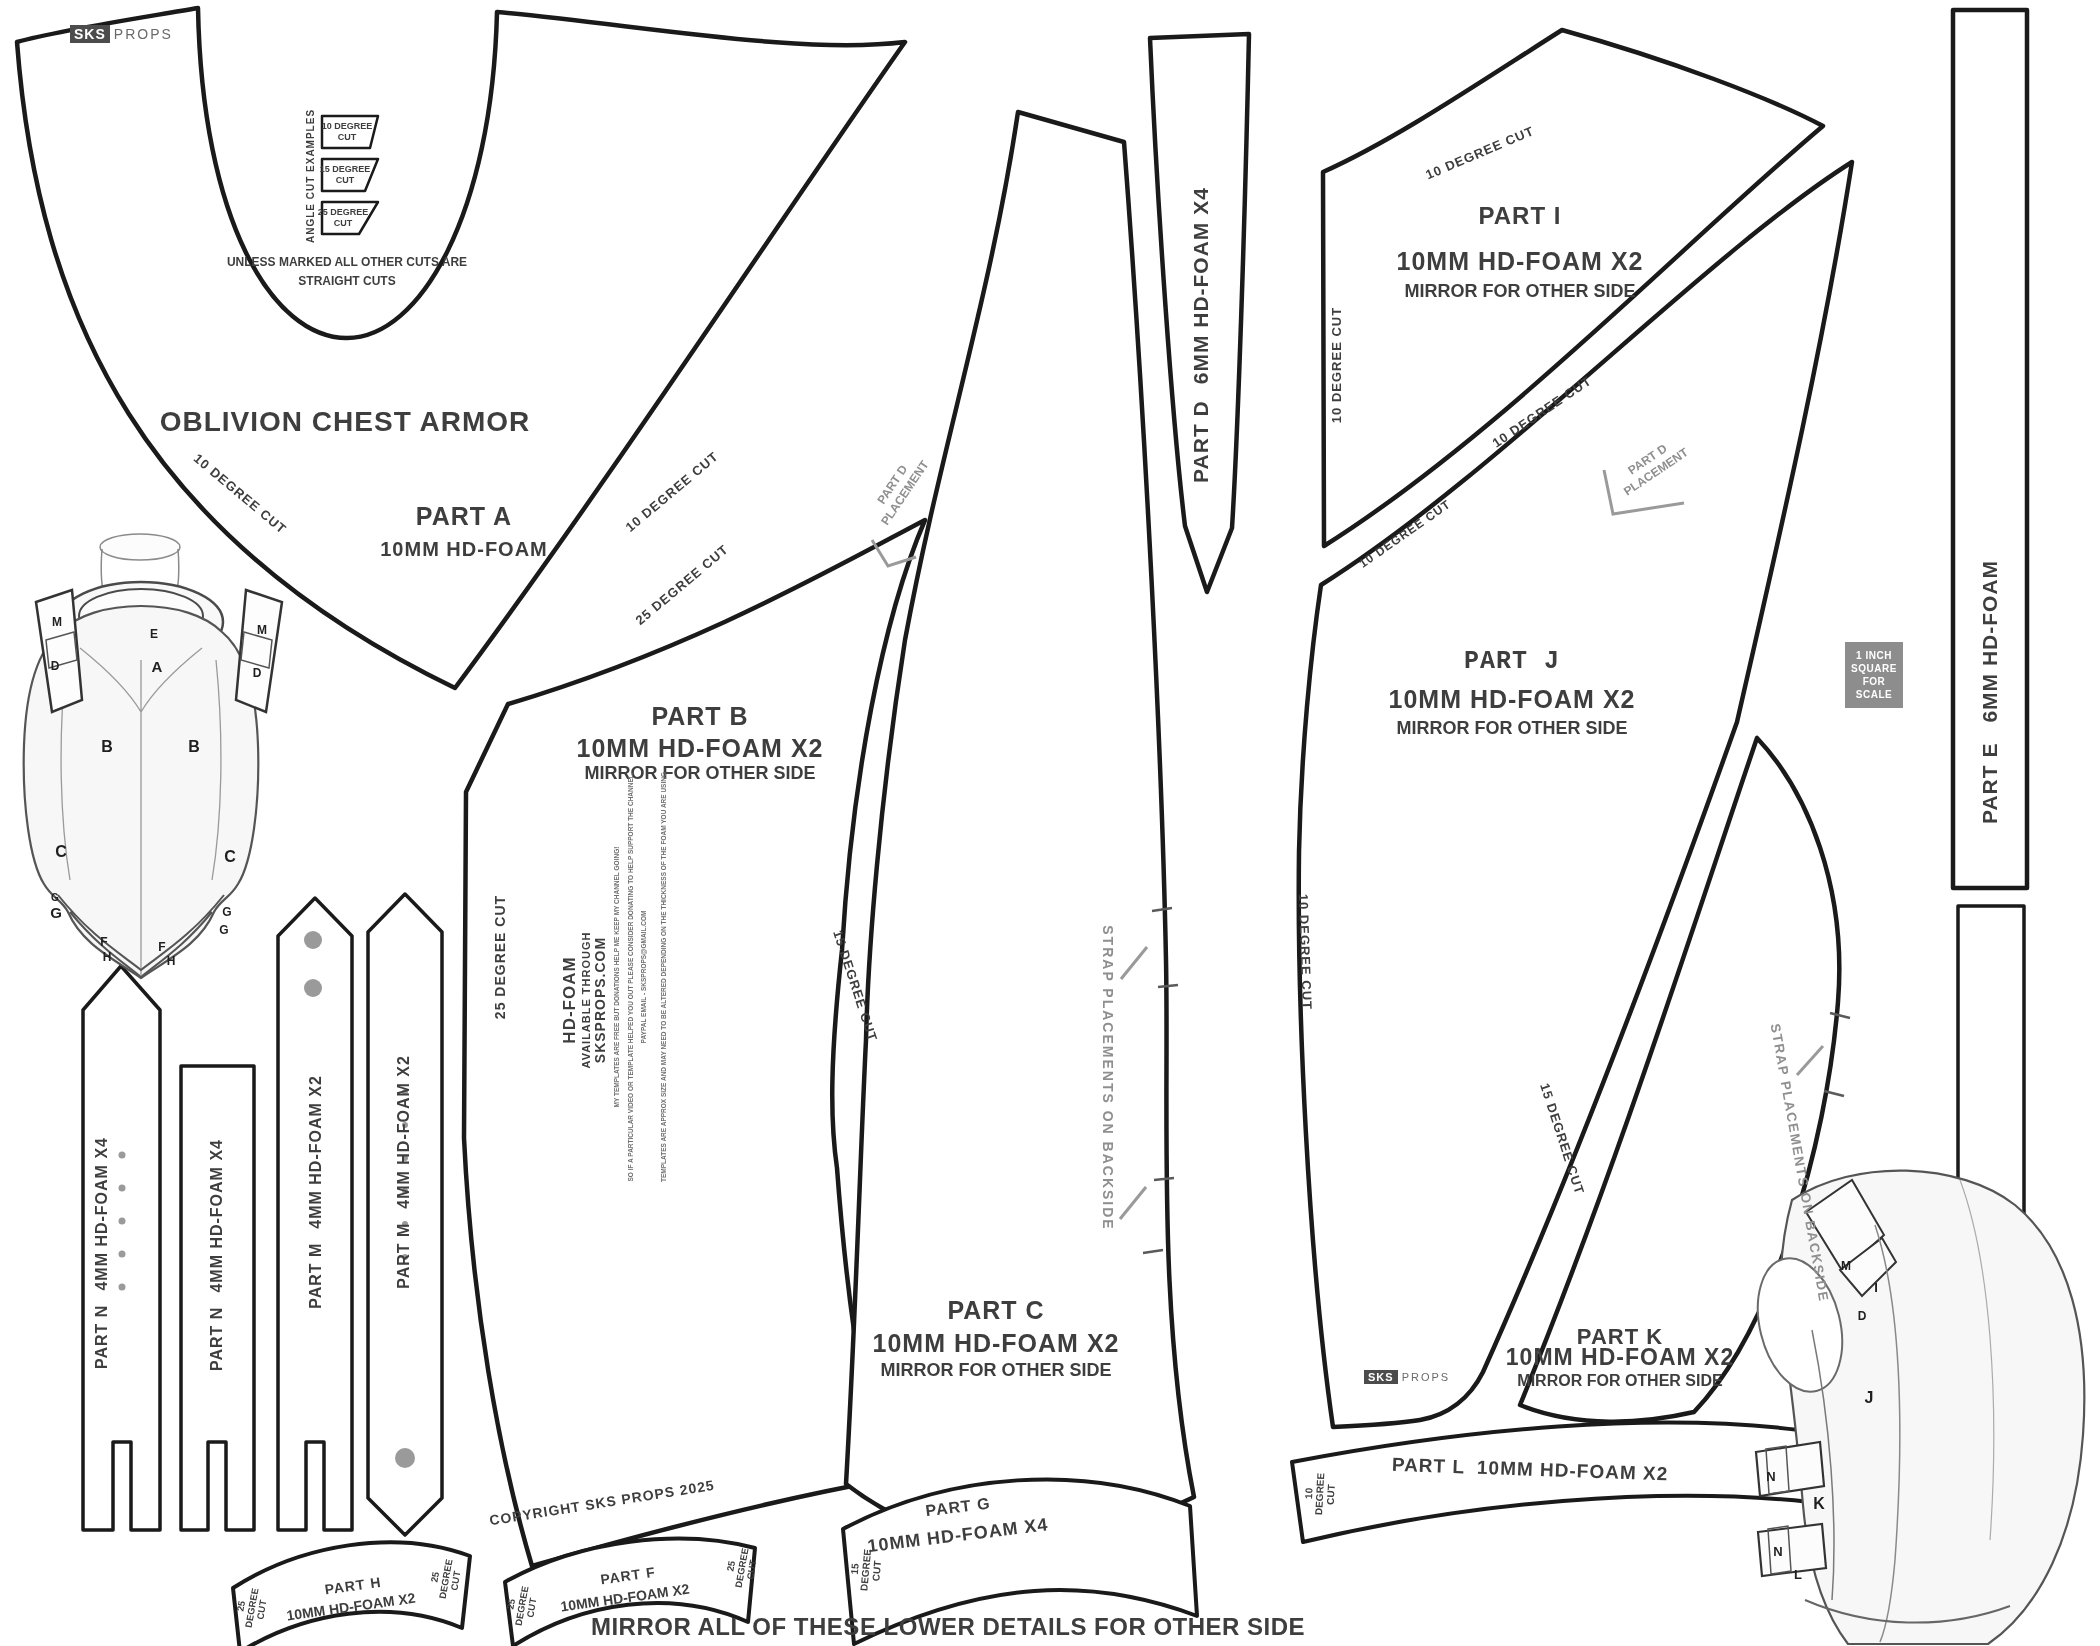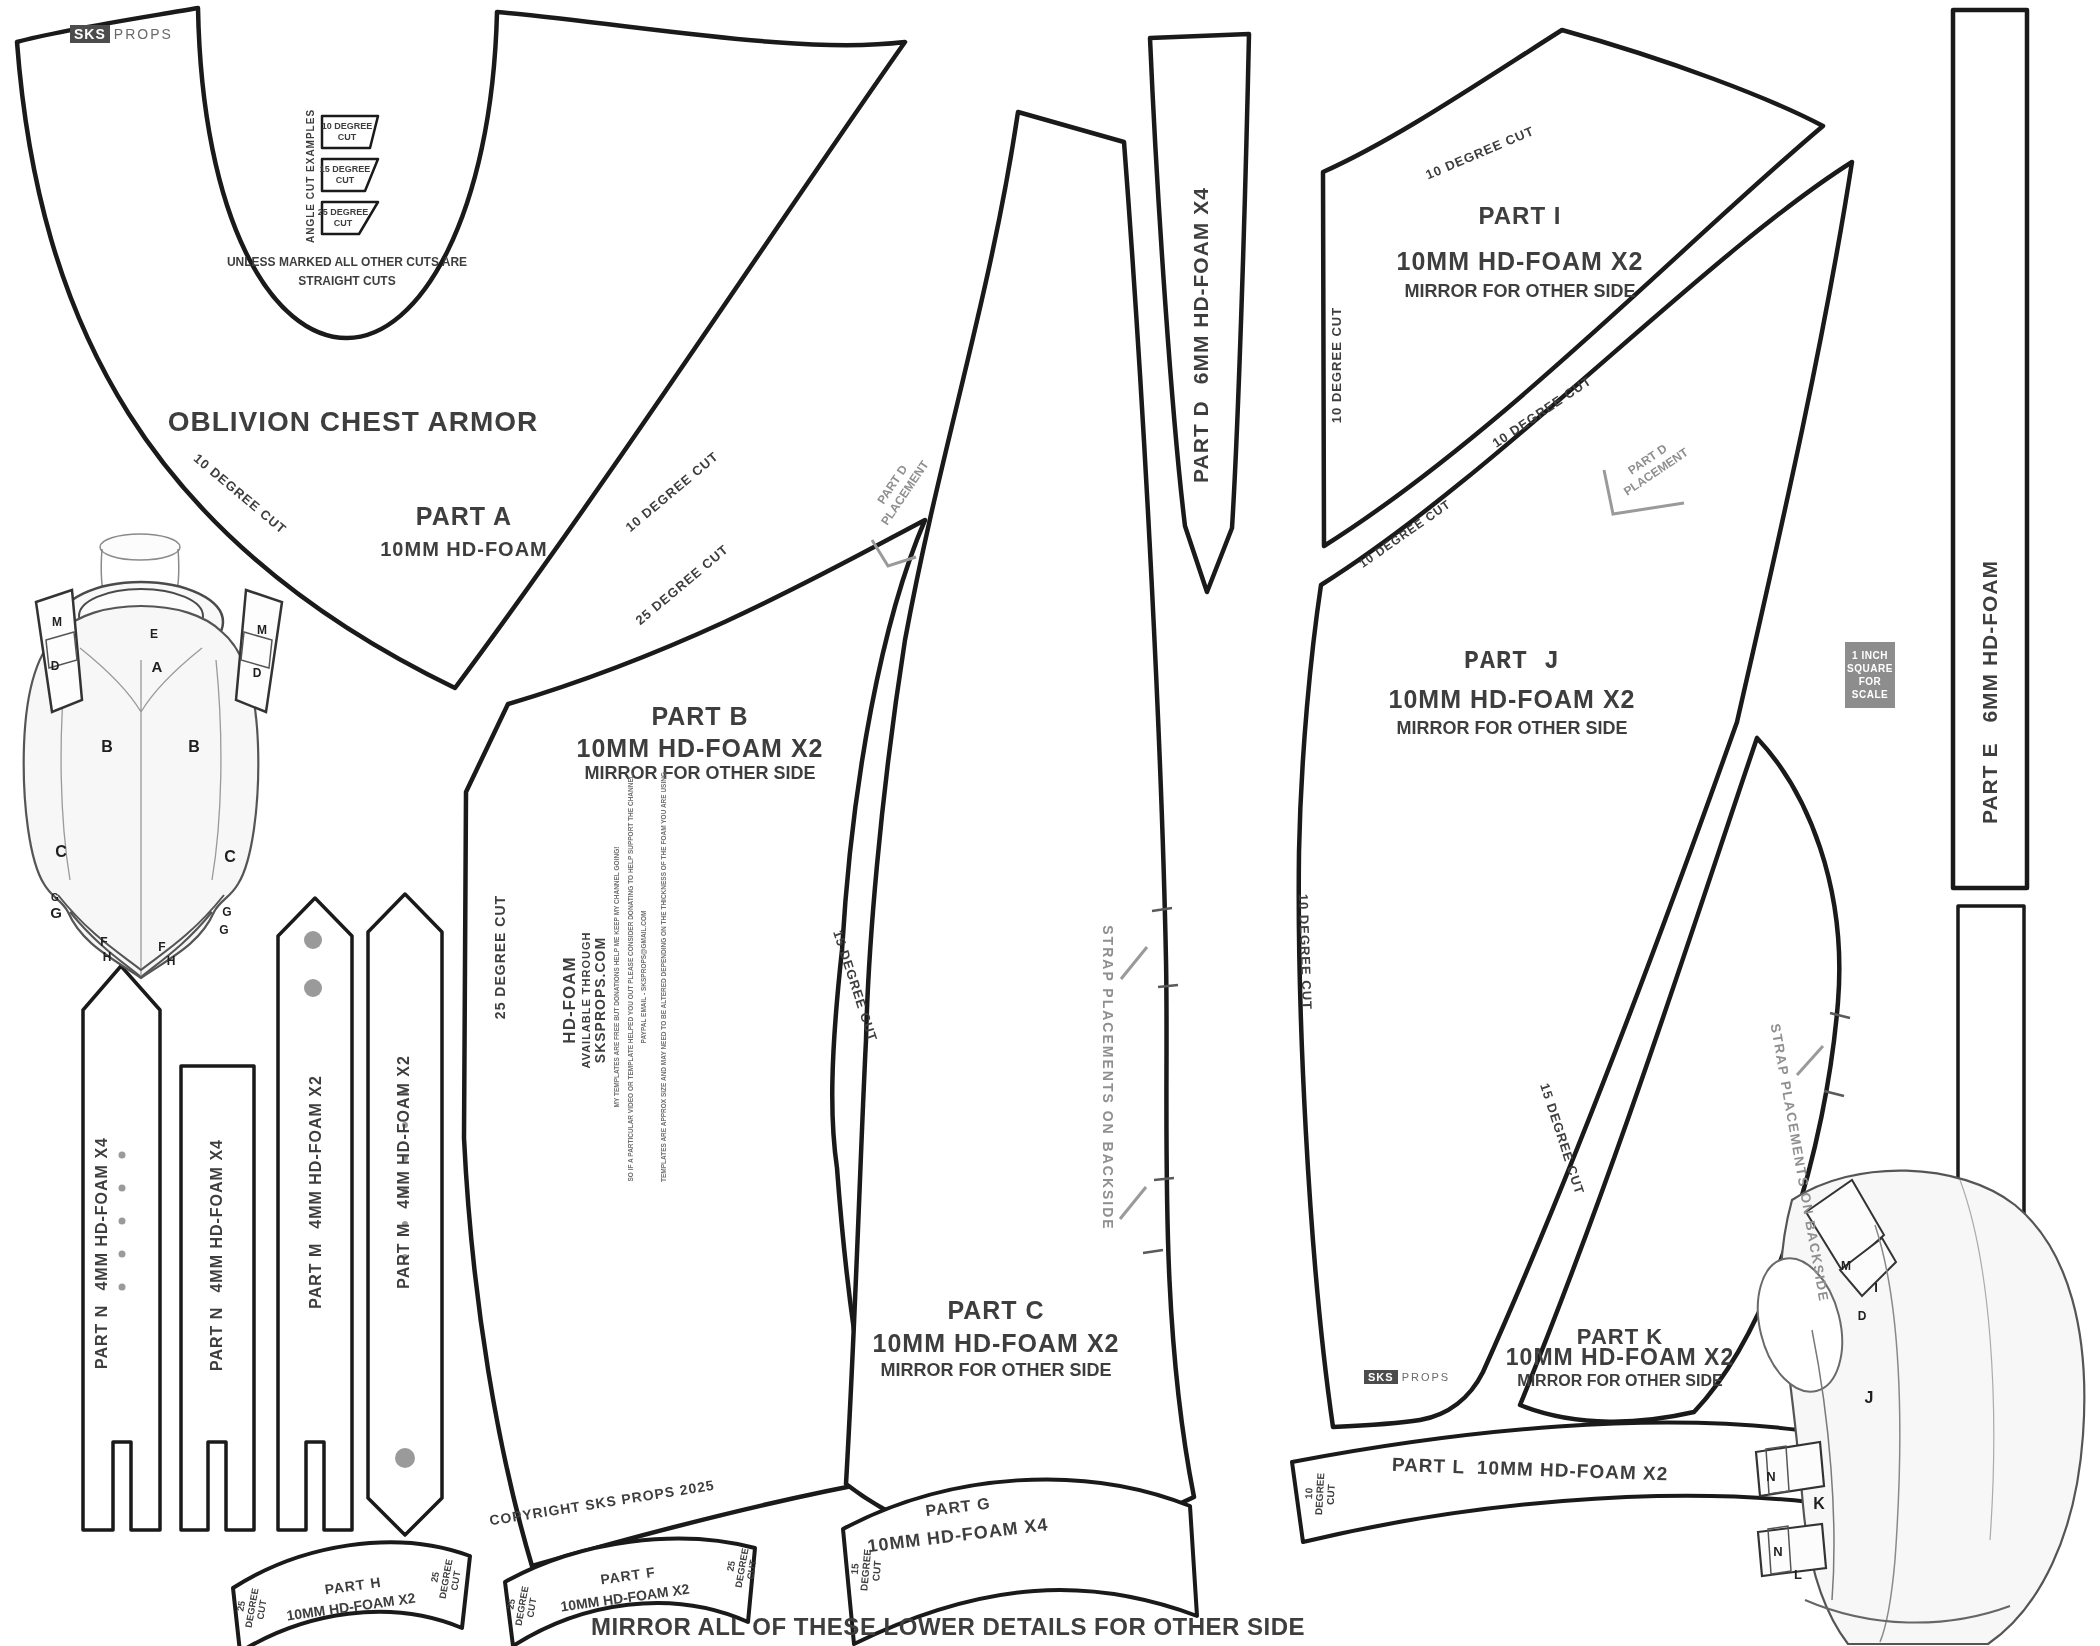--- a/index.html
+++ b/index.html
@@ -147,21 +147,21 @@
 
   <div class="logo" style="left:70px;top:25px;font-size:14px;">
     <span class="box">SKS</span>
     <span class="word">PROPS</span>
   </div>
   <div class="logo" style="left:1364px;top:1370px;font-size:11px;">
     <span class="box">SKS</span>
     <span class="word">PROPS</span>
   </div>
 
-  <div class="lbl" style="left:345px;top:422px;font-size:28px;letter-spacing:1px;margin-left:8px;">OBLIVION CHEST ARMOR</div>
+  <div class="lbl" style="left:345px;top:422px;font-size:28px;letter-spacing:1px;">OBLIVION CHEST ARMOR</div>
   <div class="lbl" style="left:464px;top:516px;font-size:25px;letter-spacing:1px;">PART A</div>
   <div class="lbl" style="left:464px;top:549px;font-size:20px;letter-spacing:1px;">10MM HD-FOAM</div>
 
   <div class="lbl" style="left:311px;top:176px;font-size:10px;letter-spacing:1px;transform:translate(-50%,-50%) rotate(-90deg);">ANGLE CUT EXAMPLES</div>
   <div class="lbl twoline" style="left:347px;top:132px;font-size:9px;">
     <span>10 DEGREE</span>
       <span>CUT</span>
   </div>
   <div class="lbl twoline" style="left:345px;top:175px;font-size:9px;">
     <span>15 DEGREE</span>
@@ -233,21 +233,21 @@
   <div class="lbl" style="left:1620px;top:1329px;font-size:22px;letter-spacing:1px;margin-top:8px;">PART K</div>
   <div class="lbl" style="left:1620px;top:1358px;font-size:23px;letter-spacing:1px;">10MM HD-FOAM X2</div>
   <div class="lbl" style="left:1620px;top:1381px;font-size:16px;">MIRROR FOR OTHER SIDE</div>
   <div class="lbl" style="left:1562px;top:1139px;font-size:13px;letter-spacing:1px;transform:translate(-50%,-50%) rotate(72deg);">15 DEGREE CUT</div>
   <div class="lbl gray" style="left:1799px;top:1163px;font-size:13.5px;letter-spacing:1.5px;transform:translate(-50%,-50%) rotate(80deg);">STRAP PLACEMENTS ON BACKSIDE</div>
 
   <div class="lbl" style="left:1990px;top:692px;transform:translate(-50%,-50%) rotate(-90deg);">
     <span style="font-size:21px;letter-spacing:1px;margin-right:20px;">PART E</span><span style="font-size:21px;letter-spacing:1px;">6MM HD-FOAM</span>
   </div>
 
-  <div class="scalebox" style="left:1845px;top:642px;width:50px;height:66px;">
+  <div class="scalebox" style="left:1845px;top:642px;width:58px;height:66px;">
     <span>1 INCH</span>
     <span>SQUARE</span>
     <span>FOR</span>
     <span>SCALE</span>
   </div>
 
   <div class="lbl" style="left:958px;top:1507px;font-size:16px;letter-spacing:1px;transform:translate(-50%,-50%) rotate(-7deg);">PART G</div>
   <div class="lbl" style="left:958px;top:1536px;font-size:18px;letter-spacing:1px;transform:translate(-50%,-50%) rotate(-7deg);">10MM HD-FOAM X4</div>
   <div class="lbl cut3" style="left:866px;top:1570px;font-size:10px;transform:translate(-50%,-50%) rotate(-85deg);">
     <span>15</span>

